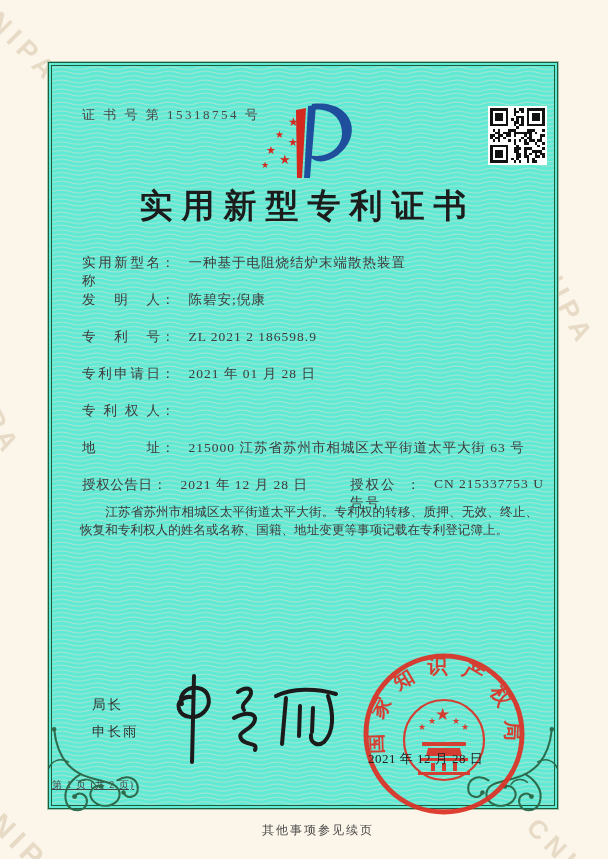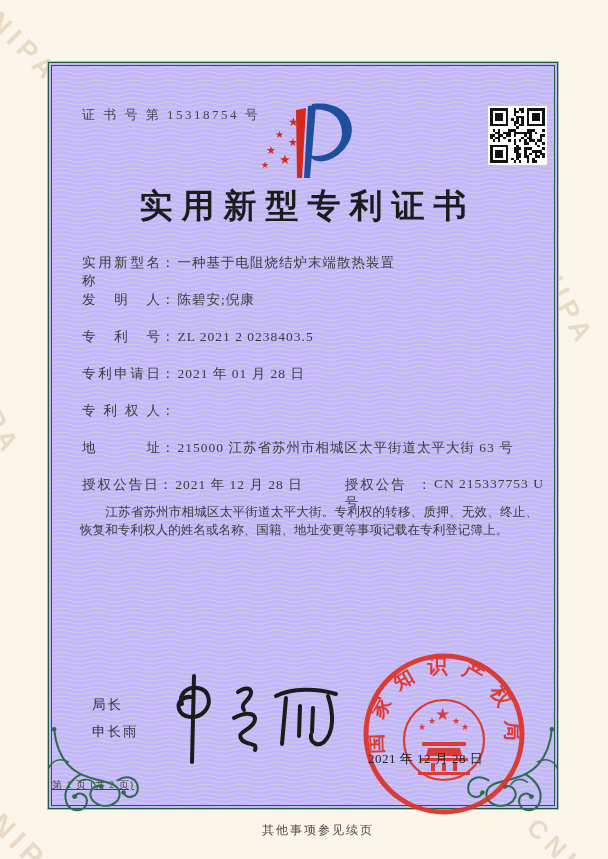--- a/index.html
+++ b/index.html
@@ -21,21 +21,21 @@
   .wm-2 { left:548px; top:238px; font-size:27px; transform:rotate(62deg); }
   .wm-3 { left:-26px; top:348px; font-size:27px; transform:rotate(62deg); }
   .wm-4 { left:372px; top:258px; font-size:32px; transform:rotate(30deg); color:rgba(218,202,178,.45); }
   .wm-5 { left:138px; top:552px; font-size:30px; transform:rotate(34deg); color:rgba(214,200,180,.40); }
   .wm-6 { left:-12px; top:788px; font-size:29px; }
   .wm-7 { left:542px; top:812px; font-size:26px; }
   
   .frame {
     position:absolute; left:48px; top:62px; width:510px; height:747px;
     border:4px double #1e5c3d; outline:1px solid #a9c4ae;
-    background:#c4b5fd; z-index:2;
+    background:#5eead4; z-index:2;
   }
   .guilloche { position:absolute; inset:0; width:100%; height:100%; opacity:.75; pointer-events:none; }
   .flourish { position:absolute; bottom:-8px; width:102px; height:92px; z-index:5; pointer-events:none; }
   .flourish.right { right:-6px; }
   .flourish.left  { left:-6px; transform:scaleX(-1); }
   .cert-no {
     position:absolute; left:30px; top:40px; font-size:13px;
     letter-spacing:2.5px; color:#474747; z-index:4;
   }
   .logo { position:absolute; left:196px; top:32px; width:122px; height:84px; z-index:4; }
@@ -44,21 +44,21 @@
   .title {
     position:absolute; left:0; top:118px; width:100%; text-align:center;
     font-size:33px; font-weight:bold; color:#1c1c1c; letter-spacing:9px;
     text-indent:9px; z-index:4;
   }
   .fieldbox { position:absolute; left:30px; top:188px; width:462px; z-index:4; }
   .frow { display:flex; align-items:baseline; height:37px; font-size:13.5px; color:#3c3c3c; }
   .frow.last { height:30px; }
   .flabel { display:inline-block; width:78px; text-align:justify; text-align-last:justify; letter-spacing:0; }
   .fcolon { margin:0 3px 0 1px; }
-  .fvalue { letter-spacing:1px; white-space:nowrap; }
+  .fvalue { letter-spacing:1px; white-space:nowrap;margin-left:11px; }
   .grant-no { margin-left:42px; display:flex; align-items:flex-start; }
   .grant-no .glabel { letter-spacing:2px; }
   .paras {
     position:absolute; left:28px; top:438px; width:458px; z-index:4;
     font-size:12.6px; line-height:17.6px; text-align:justify; color:#3b3b3b;
   }
   .paras p { text-indent:2em; }
   .sig-title { position:absolute; left:40px; top:630px; font-size:13.5px; color:#333; z-index:4; letter-spacing:2px; }
   .sig-name  { position:absolute; left:40px; top:657px; font-size:13.5px; color:#333; z-index:4; letter-spacing:2px;text-align:right; }
   .sig-hand  { position:absolute; left:100px; top:600px; width:200px; height:110px; z-index:4; }
@@ -285,21 +285,21 @@
         <span class="fvalue">一种基于电阻烧结炉末端散热装置</span>
       </div>
       <div class="frow">
         <span class="flabel">发明人</span>
           <span class="fcolon">：</span>
         <span class="fvalue">陈碧安;倪康</span>
       </div>
       <div class="frow">
         <span class="flabel">专利号</span>
           <span class="fcolon">：</span>
-        <span class="fvalue">ZL 2021 2 0238403.5</span>
+        <span class="fvalue">ZL 2021 2 186598.9</span>
       </div>
       <div class="frow">
         <span class="flabel">专利申请日</span>
           <span class="fcolon">：</span>
         <span class="fvalue">2021 年 01 月 28 日</span>
       </div>
       <div class="frow">
         <span class="flabel">专利权人</span>
           <span class="fcolon">：</span>
       </div>

